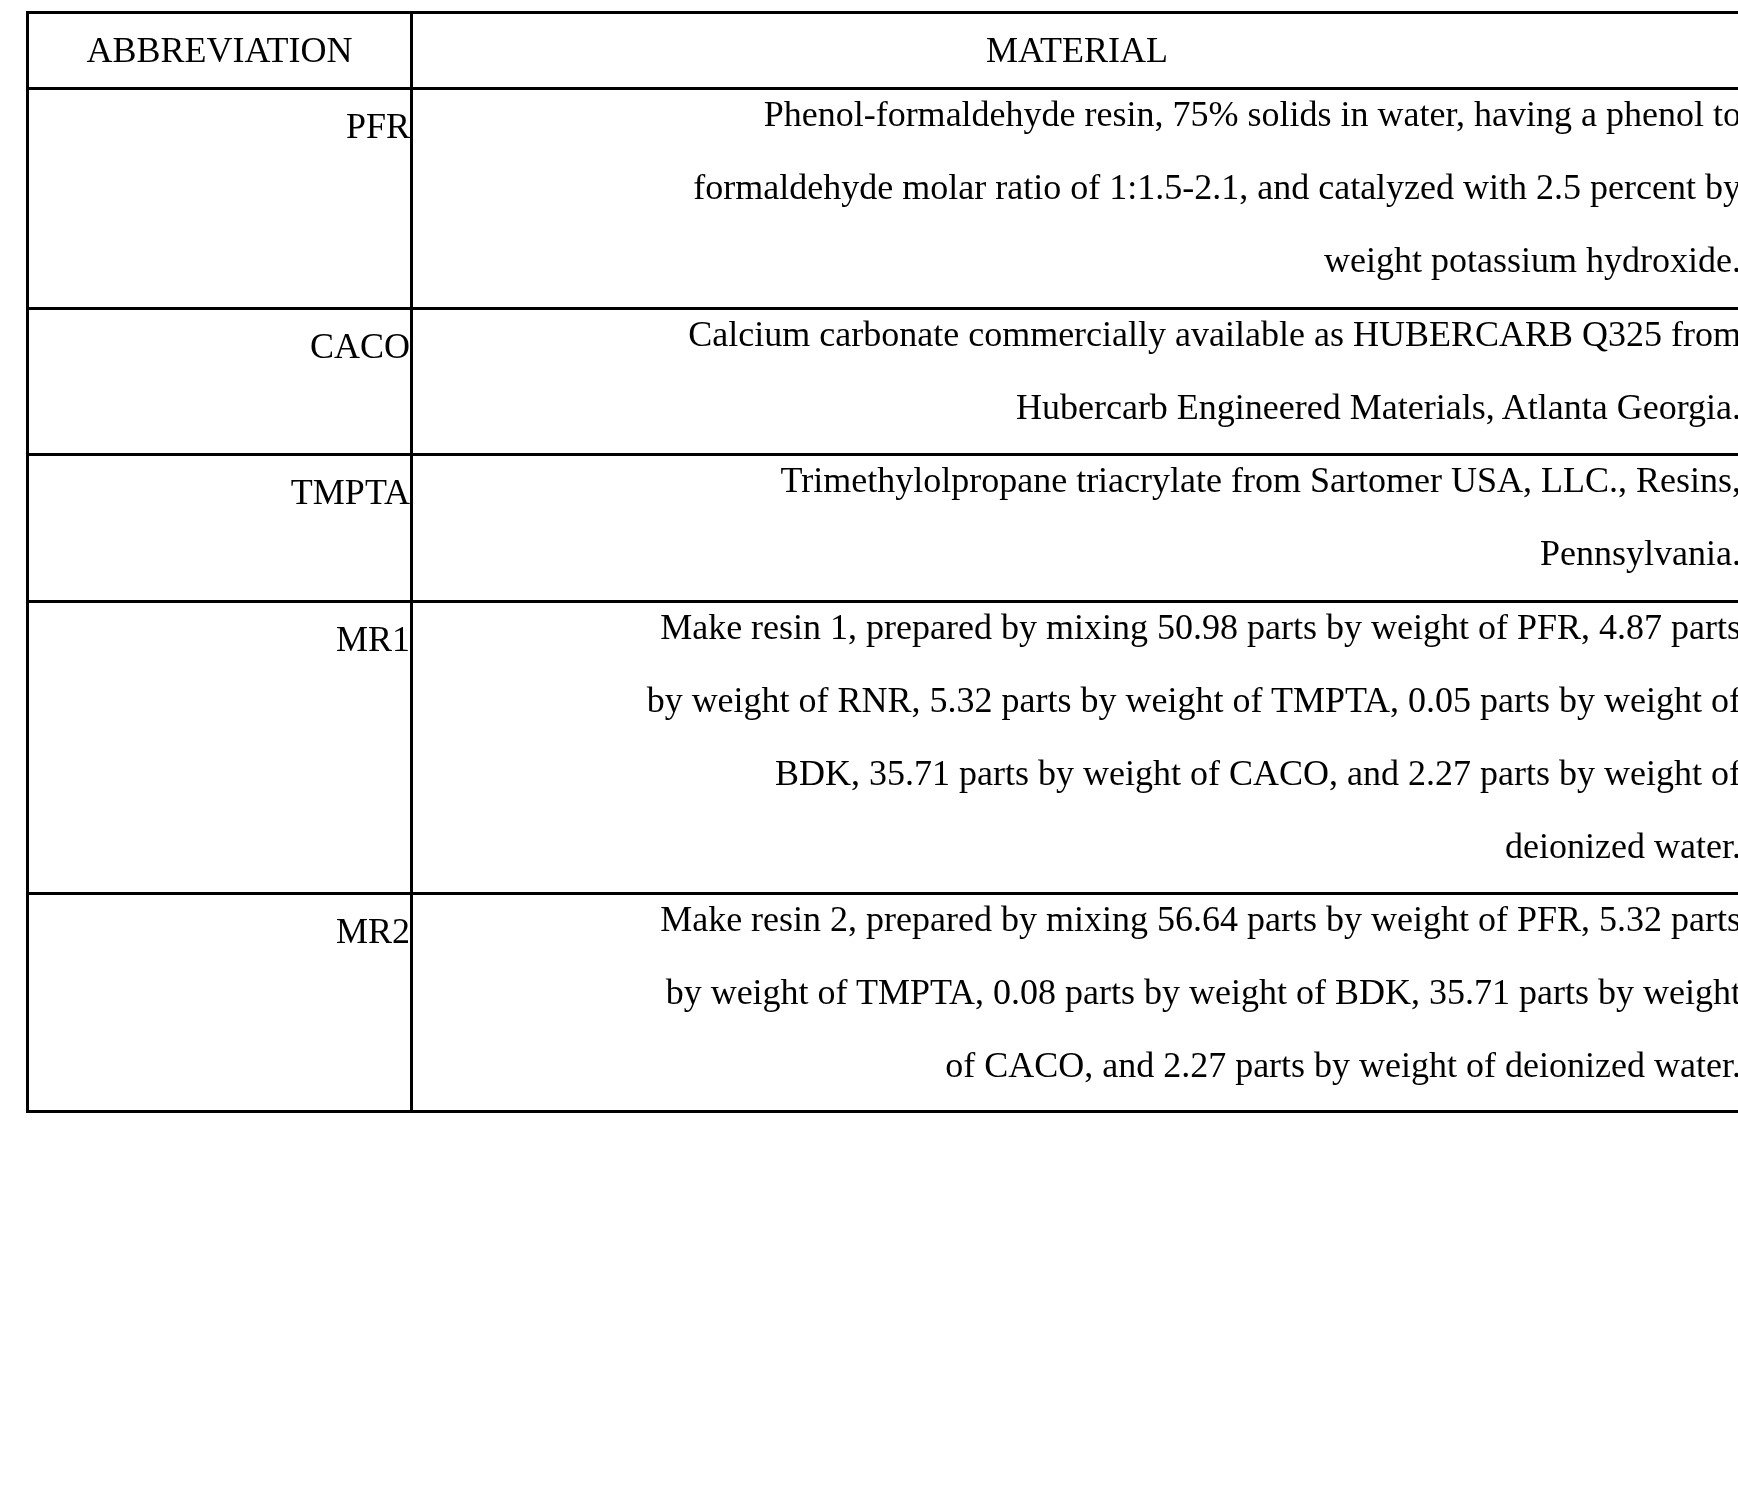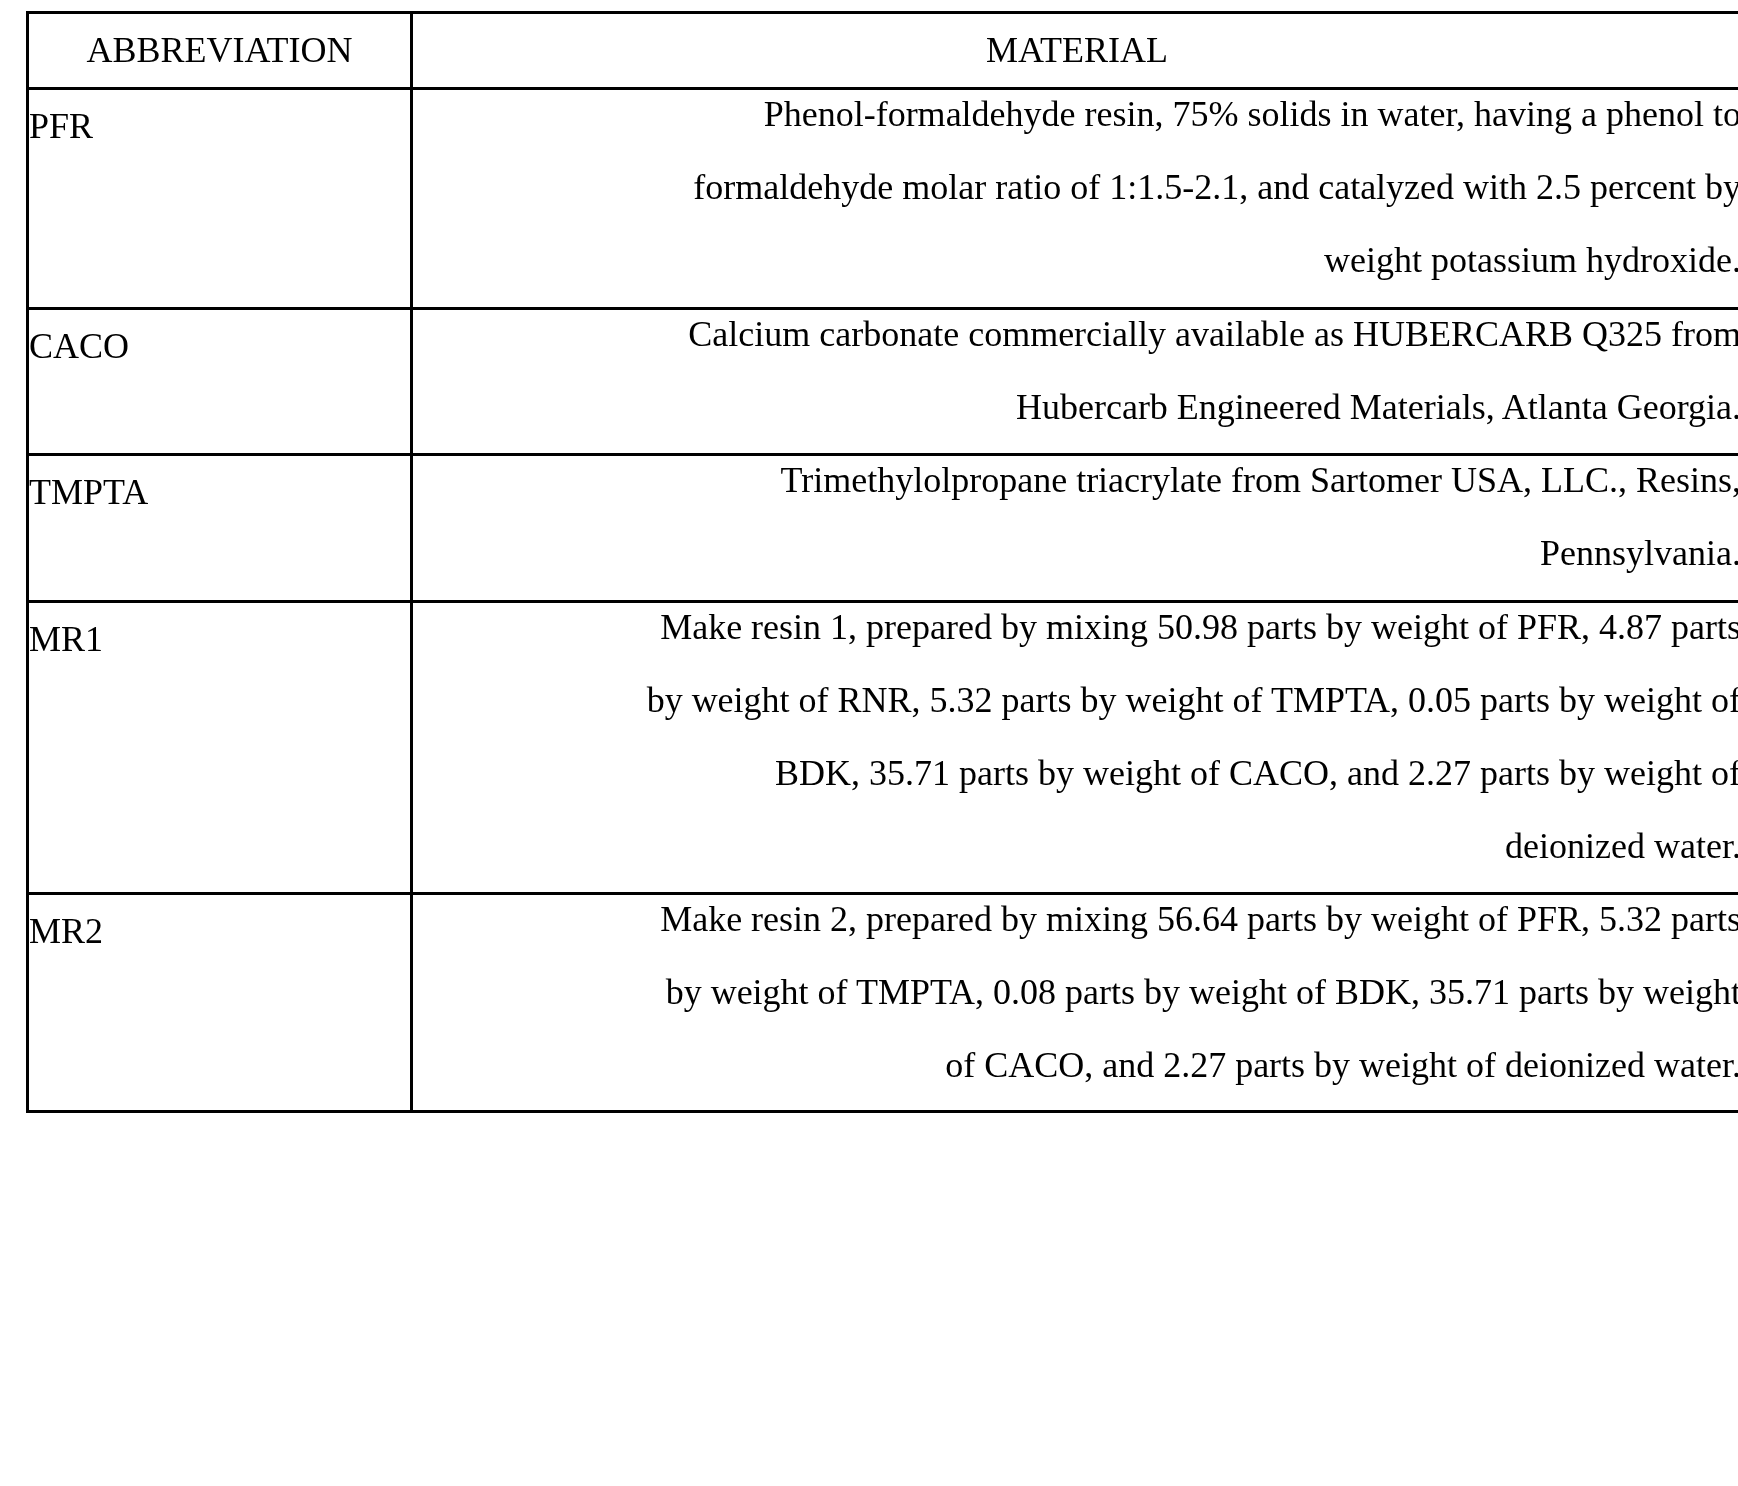--- a/index.html
+++ b/index.html
@@ -34,21 +34,21 @@
     col.c-abbr { width: 384px; }
     col.c-mat { width: 1331px; }
     th.h-abbr, th.h-mat {
       text-align: center;
       height: 70px;
       line-height: 44px;
       padding-top: 4px;
       vertical-align: top;
     }
     td.abbr {
-      text-align: left;
+      text-align: right;
       padding-top: 0px;
       line-height: 52px;
     }
     td.mat {
       text-align: right;
       padding: 0 20px 0 20px;
       line-height: 73px;
     }
     td.mat .inner {
       margin-top: -12px;

